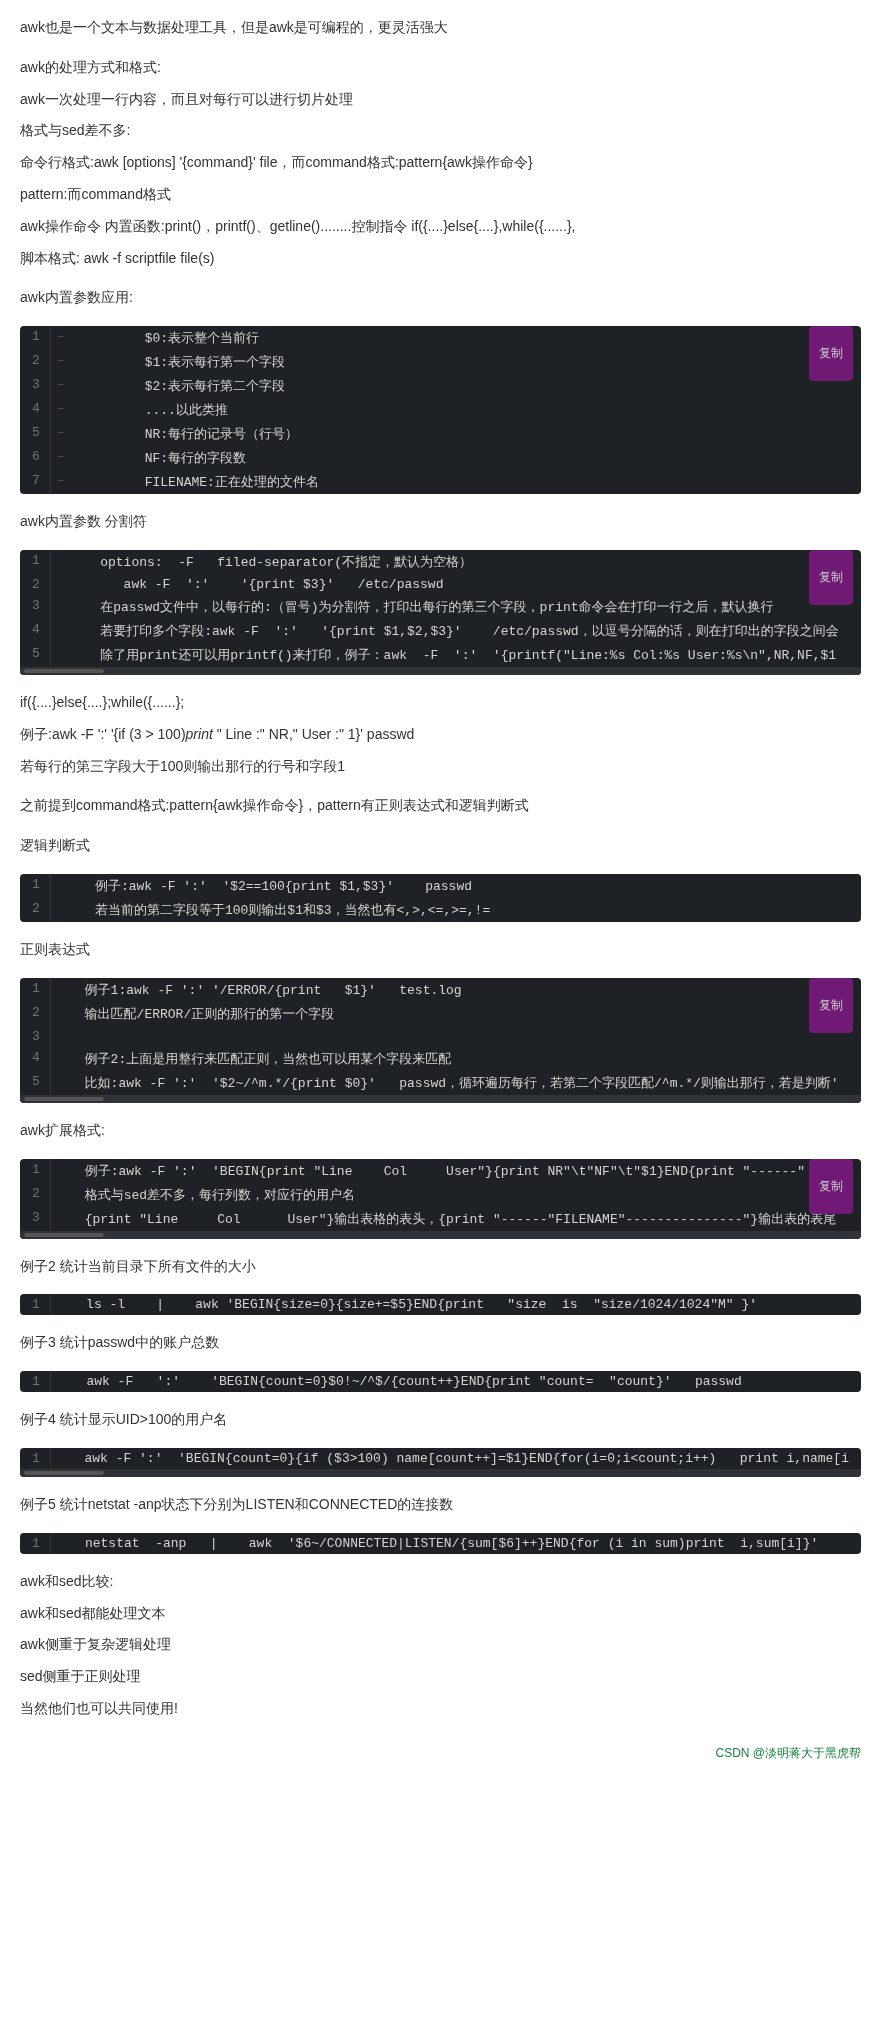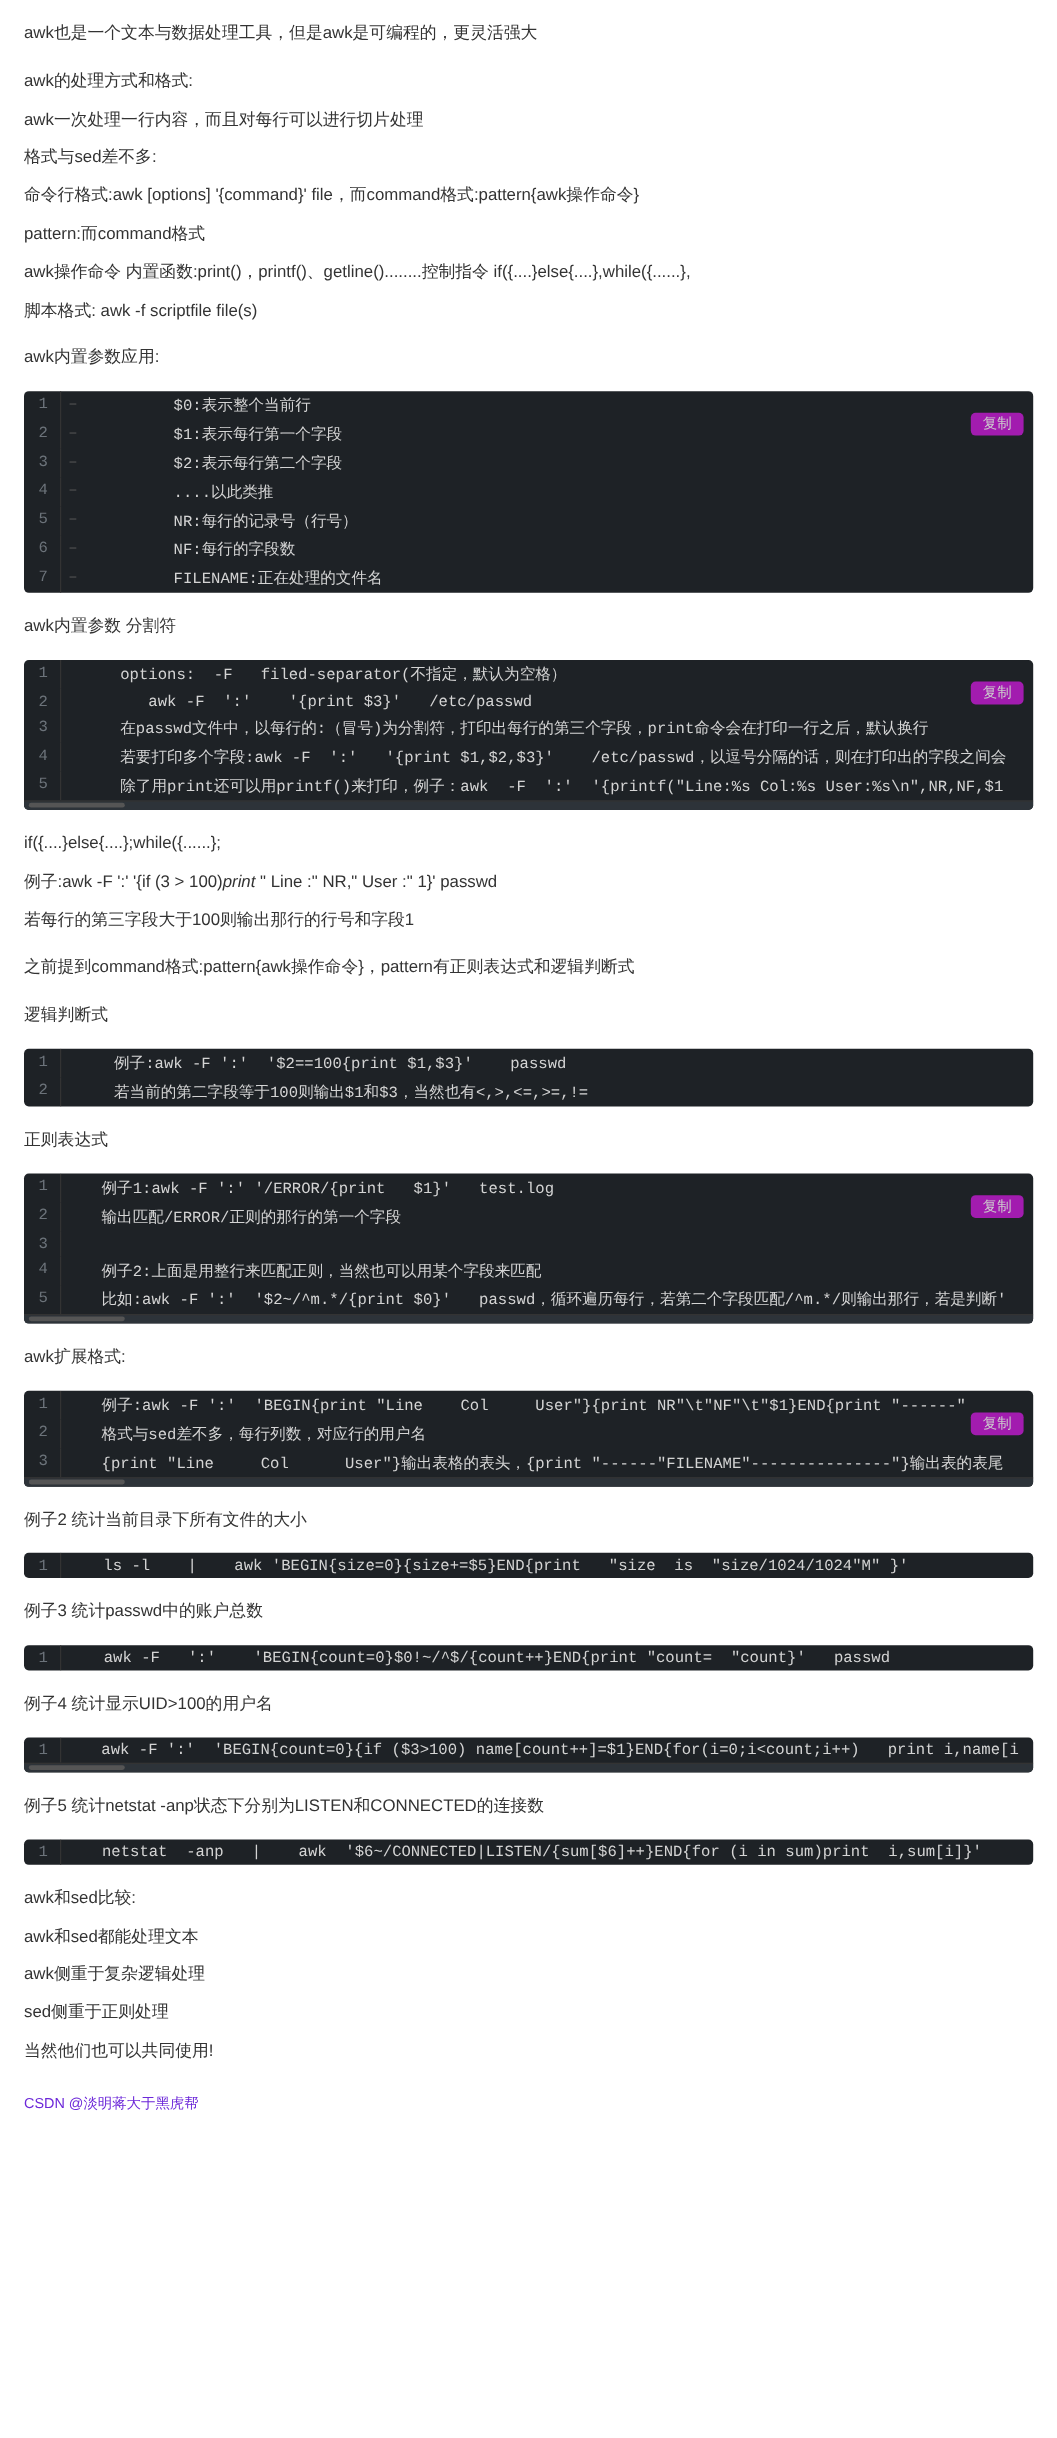--- a/index.html
+++ b/index.html
@@ -51,48 +51,48 @@
       vertical-align: top;
     }
     .code-block table td.line-code {
       padding: 3px 10px 3px 6px;
       white-space: pre;
       vertical-align: top;
       color: #d4d4d4;
     }
     .copy-btn {
       position: absolute;
-      top: 18px;
+      top: 0;
       right: 8px;
-      background: #a21caf;
+      background: #701a75;
       color: #ccc;
       border: none;
       border-radius: 4px;
-      padding: 1px 10px;
+      padding: 19px 10px;
       font-size: 12px;
       cursor: pointer;
       z-index: 2;
     }
     .scrollbar-line {
       height: 8px;
       background: #2d3339;
       border-top: 1px solid #333;
       display: flex;
       align-items: center;
       padding: 0 4px;
     }
     .scrollbar-thumb {
       height: 4px;
       background: #555;
       border-radius: 2px;
       width: 80px;
     }
     .footer {
-      text-align: left;
-      color: #6d28d9;
+      text-align: right;
+      color: #15803d;
       font-size: 12px;
       margin-top: 24px;
       padding-bottom: 8px;
     }
   </style>
 </head>
 <body>
 
 <div class="section">
   <p>awk也是一个文本与数据处理工具，但是awk是可编程的，更灵活强大</p>

